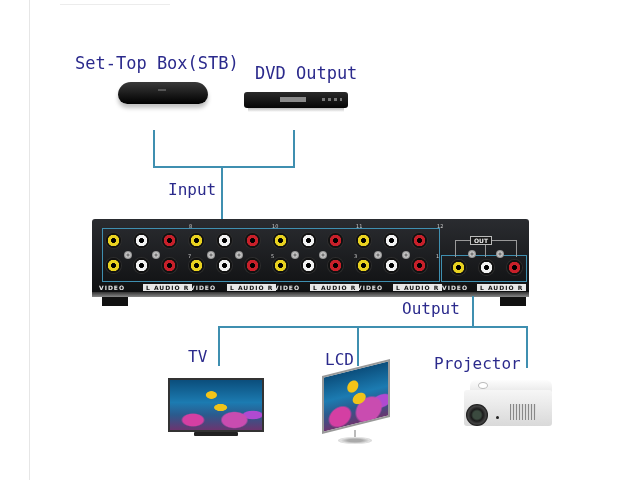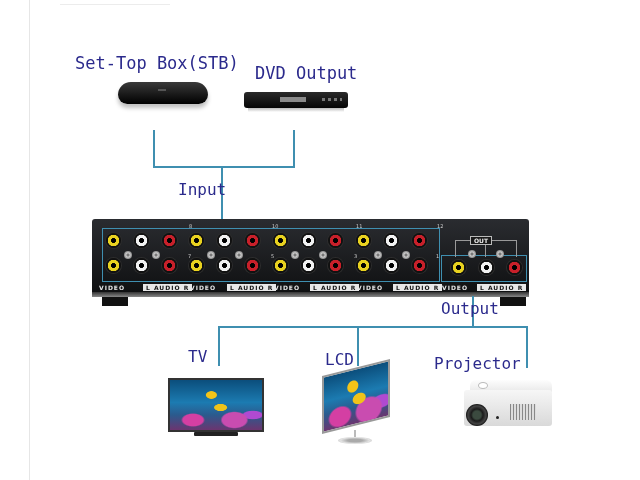--- a/index.html
+++ b/index.html
@@ -75,21 +75,21 @@
   <div class="body"></div>
     <div class="tray"></div>
     <div class="btns"></div>
     <div class="feet"></div>
 </div>
 
 <div class="line" style="left:153px;top:130px;width:2px;height:38px;"></div>
 <div class="line" style="left:293px;top:130px;width:2px;height:38px;"></div>
 <div class="line" style="left:153px;top:166px;width:142px;height:2px;"></div>
 <div class="line" style="left:221px;top:166px;width:2px;height:63px;"></div>
-<div class="lbl" style="left:178px;top:180px;font-size:16px;text-align:right;">Input</div>
+<div class="lbl" style="left:168px;top:180px;font-size:16px;text-align:right;">Input</div>
 
 <div class="switch"></div>
 <div class="switch-bottom"></div>
 <div class="foot" style="left:102px;"></div>
 <div class="foot" style="left:500px;"></div>
 <div class="inbox"></div>
 <div class="outbox"></div>
 
 <div id="ports"></div>
 
@@ -111,21 +111,21 @@
 <div class="num" style="left:188px;top:253px;">7</div>
 <div class="num" style="left:271px;top:253px;">5</div>
 <div class="num" style="left:354px;top:253px;">3</div>
 <div class="num" style="left:436px;top:253px;">1</div>
 
 <div class="outbr" style="left:455px;top:240px;width:60px;height:16px;"></div>
 <div class="outbr" style="left:485px;top:240px;width:0;height:16px;border-right:none;"></div>
 <div class="outtag">OUT</div>
 
 <div class="line" style="left:472px;top:296px;width:2px;height:30px;"></div>
-<div class="lbl" style="left:402px;top:299px;font-size:16px;margin-left:39px;">Output</div>
+<div class="lbl" style="left:402px;top:299px;font-size:16px;">Output</div>
 <div class="line" style="left:218px;top:326px;width:310px;height:2px;"></div>
 <div class="line" style="left:218px;top:326px;width:2px;height:40px;"></div>
 <div class="line" style="left:357px;top:326px;width:2px;height:40px;"></div>
 <div class="line" style="left:526px;top:326px;width:2px;height:42px;"></div>
 
 <div class="lbl" style="left:188px;top:347px;font-size:16px;">TV</div>
 <div class="lbl" style="left:325px;top:350px;font-size:16px;">LCD</div>
 <div class="lbl" style="left:434px;top:354px;font-size:16px;">Projector</div>
 
 <div class="tv">

